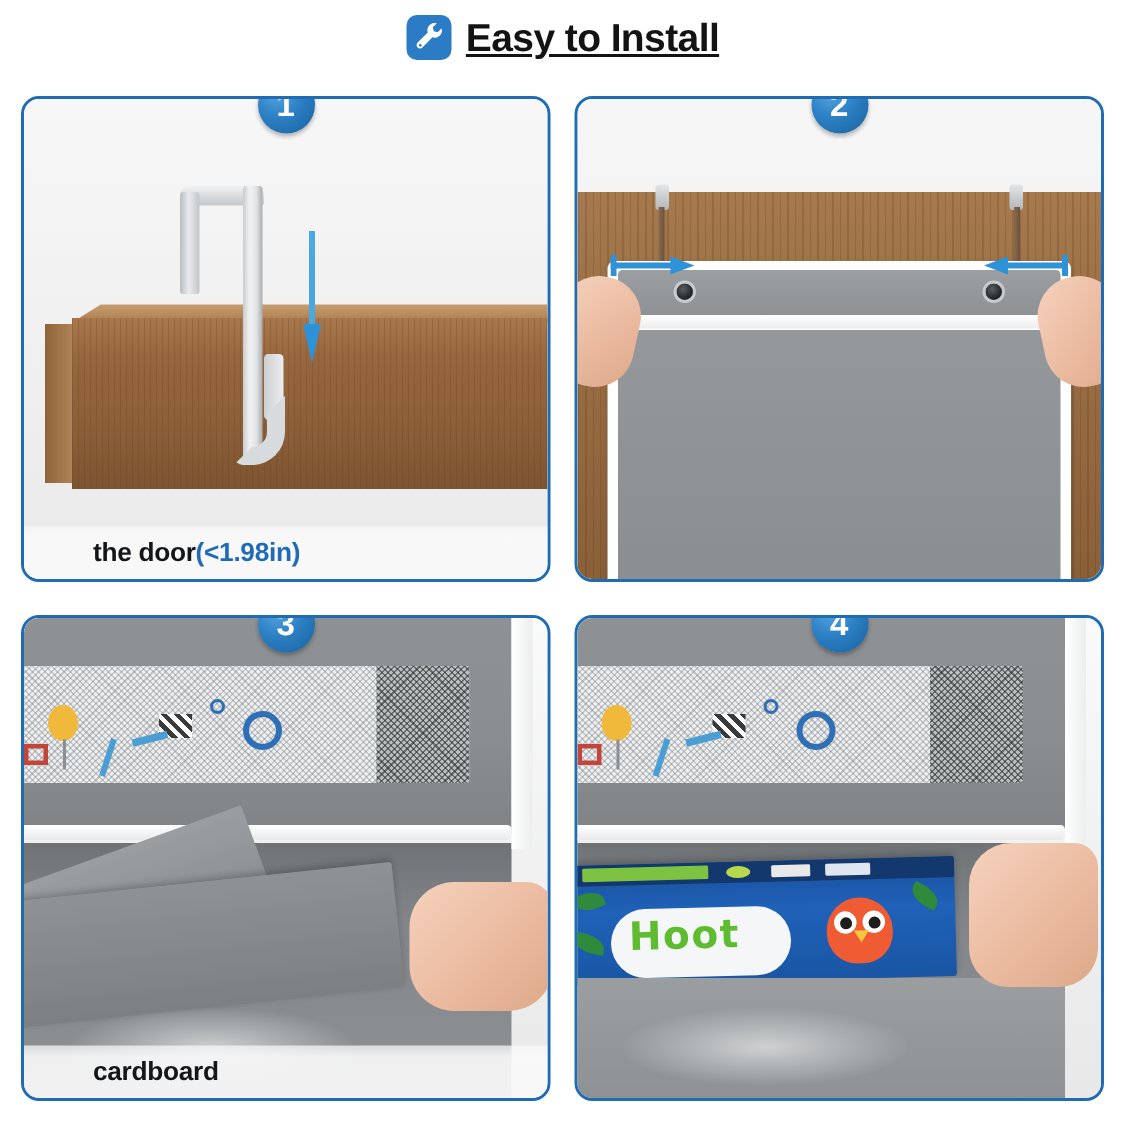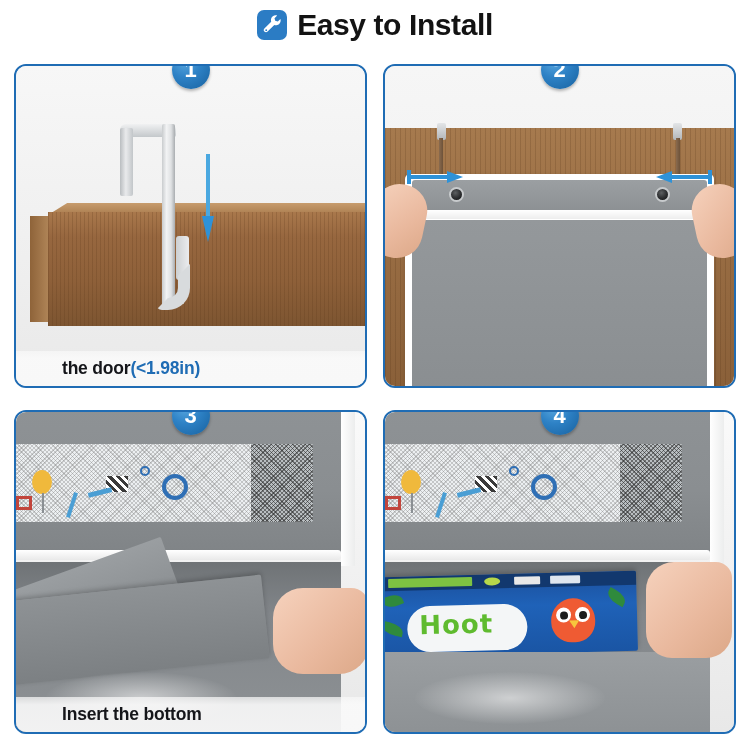--- a/index.html
+++ b/index.html
@@ -22,26 +22,27 @@
   }
   .wrench-badge{
     width:30px;height:30px;border-radius:7px;
     background:#2b7cc4;
     position:relative;
     flex:0 0 auto;
     overflow:hidden;
   }
   .wrench-badge svg{ position:absolute; left:3px; top:3px; }
   .header-title{
-    font-size:30px;
+    font-size:26px;
     font-weight:bold;
     color:#131313;
     letter-spacing:-0.4px;
     line-height:1;
     white-space:nowrap;
+    text-decoration:underline;
   }
 
   
   .grid{
     position:absolute;
     left:0; top:48px;
     width:750px; height:700px;
     display:grid;
     grid-template-columns:1fr 1fr;
     grid-template-rows:1fr 1fr;
@@ -384,21 +385,21 @@
       </div>
       <div class="org-trim-bot"></div>
       <div class="org-right-edge"></div>
       <div class="cardboard2"></div>
       <div class="cardboard"></div>
       <div class="hand" style="right:-4px;top:176px;width:96px;height:86px;border-radius:30px 18px 30px 30px"></div>
       <div class="watermark"></div>
     </div>
     <div class="step-badge">3</div>
     <div class="caption two-line">
-      <div>Insert the bottom</div>
+      <div>cardboard</div>
     </div>
   </div>
 
   <div class="panel">
     <div class="scene">
       <div class="org-bg"></div>
       <div class="org-lower"></div>
       <div class="org-panel"></div>
       <div class="mesh">
         <div class="doodle" style="left:22px;top:26px;width:20px;height:24px;background:#f0b93c;border-radius:50%"></div>

